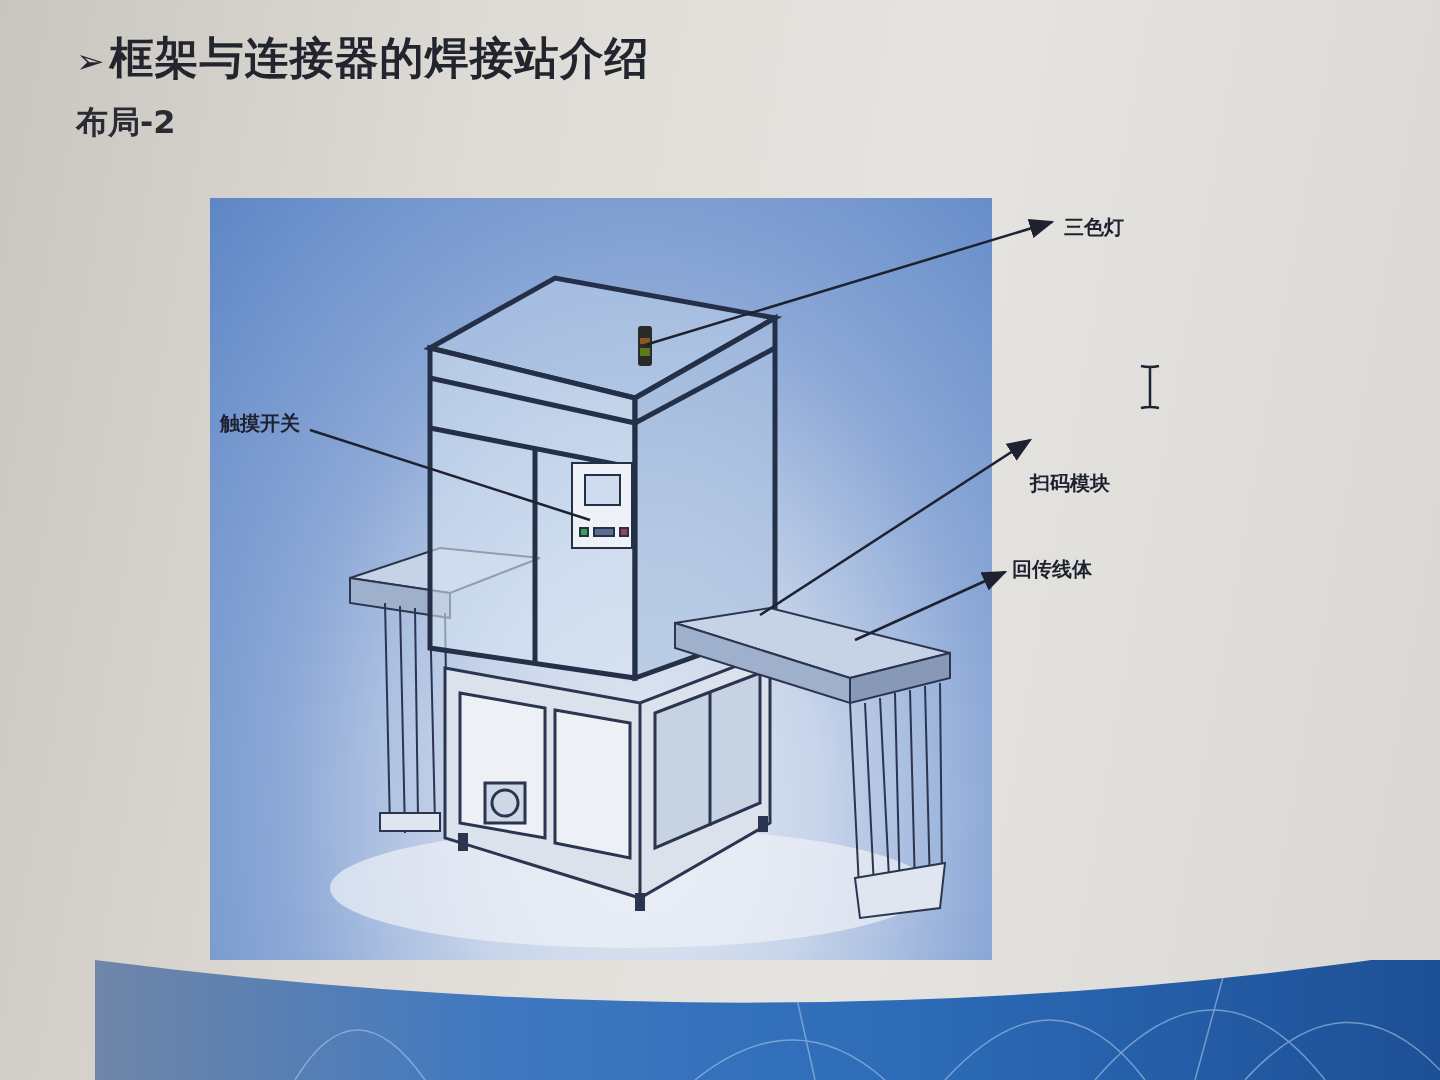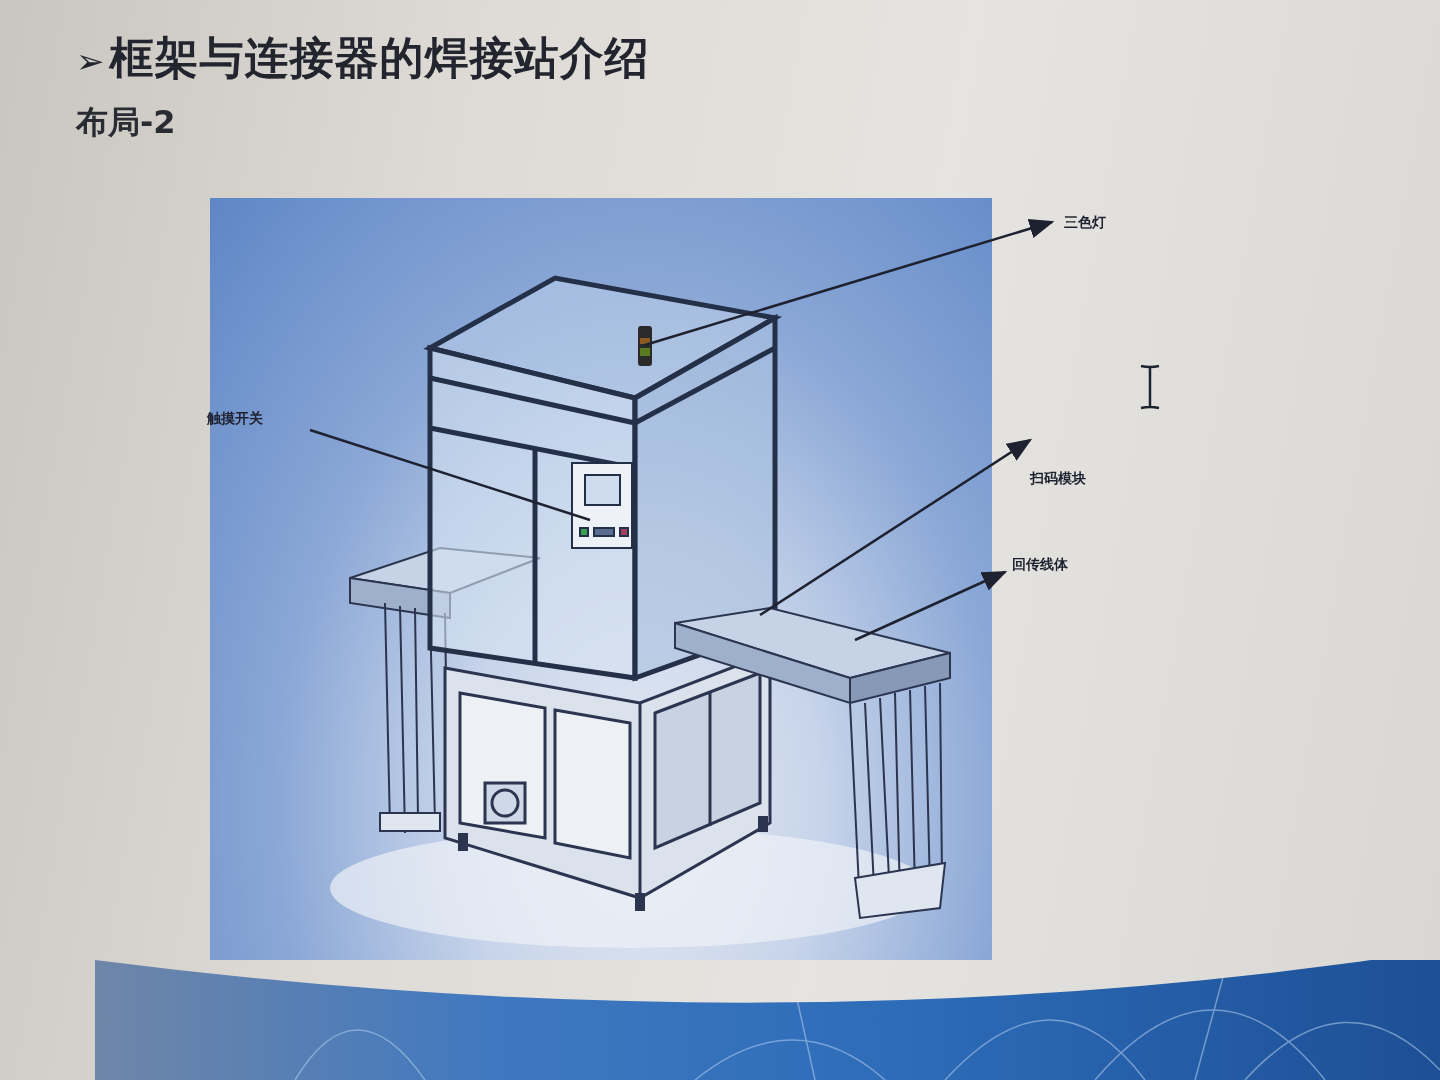--- a/index.html
+++ b/index.html
@@ -19,21 +19,21 @@
     position:absolute; left:76px; top:96px;
     font-size:32px; font-weight:bold; color:#2a2c34; line-height:52px;
   }
   .figure {
     position:absolute; left:210px; top:198px; width:782px; height:762px;
     background: radial-gradient(ellipse at 55% 80%, #e6ebf3 0%, #c7d4ea 30%, #8aa7d6 60%, #5e86c6 100%);
     overflow:hidden;
   }
   .figure svg { position:absolute; left:0; top:0; }
   .label {
-    position:absolute; font-size:14px; font-weight:bold; color:#1e2230;
+    position:absolute; font-size:20px; font-weight:bold; color:#1e2230;
     white-space:nowrap;
   }
   .overlay-svg { position:absolute; left:0; top:0; pointer-events:none; }
   .cursor {
     position:absolute; left:1138px; top:364px; width:24px; height:46px;
   }
   .footer-band {
     position:absolute; left:95px; top:960px; width:1345px; height:120px;
     background: linear-gradient(90deg, #6f86a8 0%, #3f78c0 30%, #2d6cb8 60%, #1d4f95 100%);
     clip-path: path('M0,0 Q700,90 1345,-10 L1345,120 L0,120 Z');
@@ -127,21 +127,21 @@
       <polygon points="0,0 10,4 0,8" fill="#1e2230"></polygon>
     </marker>
   </defs>
   <line x1="645" y1="345" x2="1052" y2="222" stroke="#1e2230" stroke-width="2.5" marker-end="url(#ah)"></line>
   <line x1="310" y1="430" x2="590" y2="520" stroke="#1e2230" stroke-width="2.5"></line>
   <line x1="760" y1="615" x2="1030" y2="440" stroke="#1e2230" stroke-width="2.5" marker-end="url(#ah)"></line>
   <line x1="855" y1="640" x2="1005" y2="572" stroke="#1e2230" stroke-width="2.5" marker-end="url(#ah)"></line>
 </svg>
 
 <div class="label" style="left:1064px; top:214px;">三色灯</div>
-<div class="label" style="left:207px; top:410px;">触摸开关</div>
+<div class="label" style="left:220px; top:410px;">触摸开关</div>
 <div class="label" style="left:1030px; top:426px;margin-top:44px;">扫码模块</div>
 <div class="label" style="left:1012px; top:556px;font-family:Liberation Mono, monospace;">回传线体</div>
 
 <svg class="cursor" viewBox="0 0 24 46">
   <path d="M3,2 Q12,4 21,2 M12,3 L12,43 M3,44 Q12,42 21,44" stroke="#1a2430" stroke-width="2.5" fill="none"></path>
 </svg>
 
 <div class="footer-band">
   <svg width="1345" height="120">
     <g stroke="#a9c6ea" stroke-width="1.5" fill="none" opacity="0.6">

